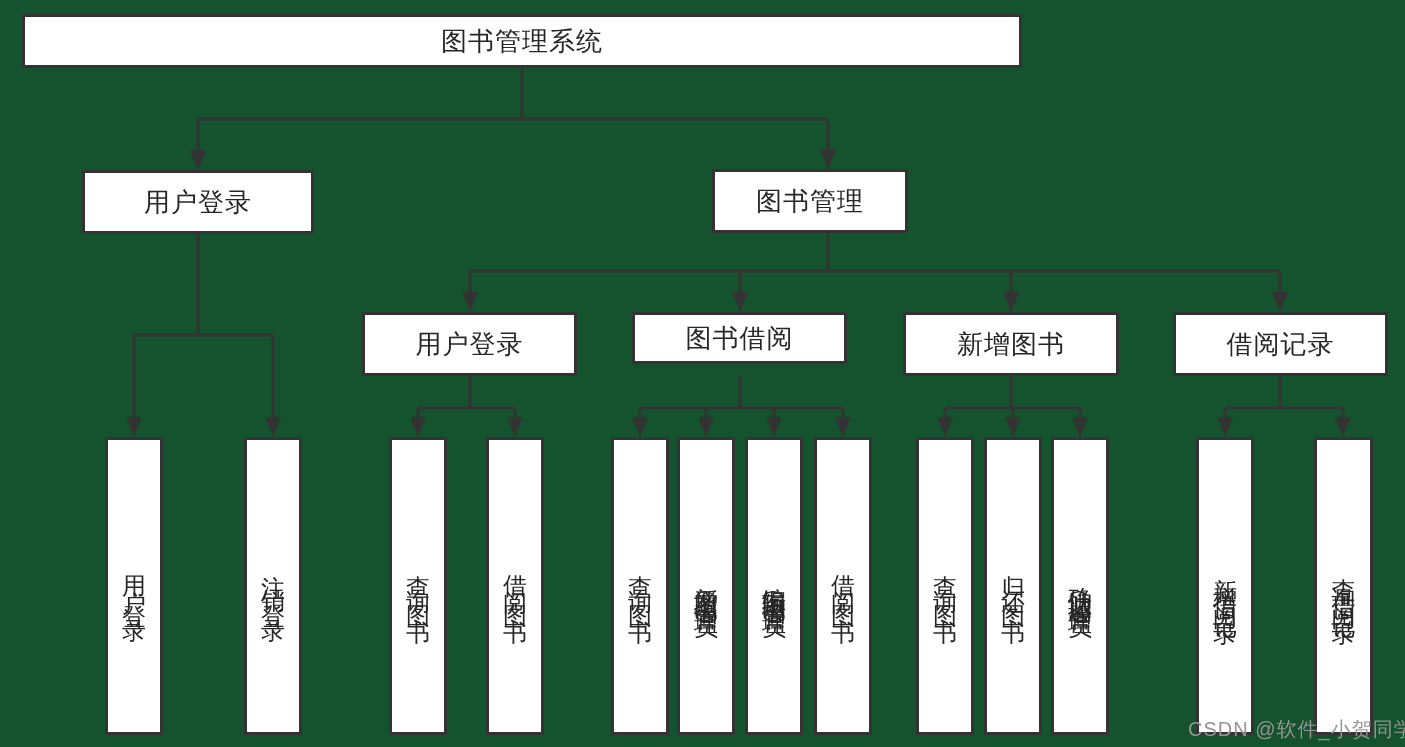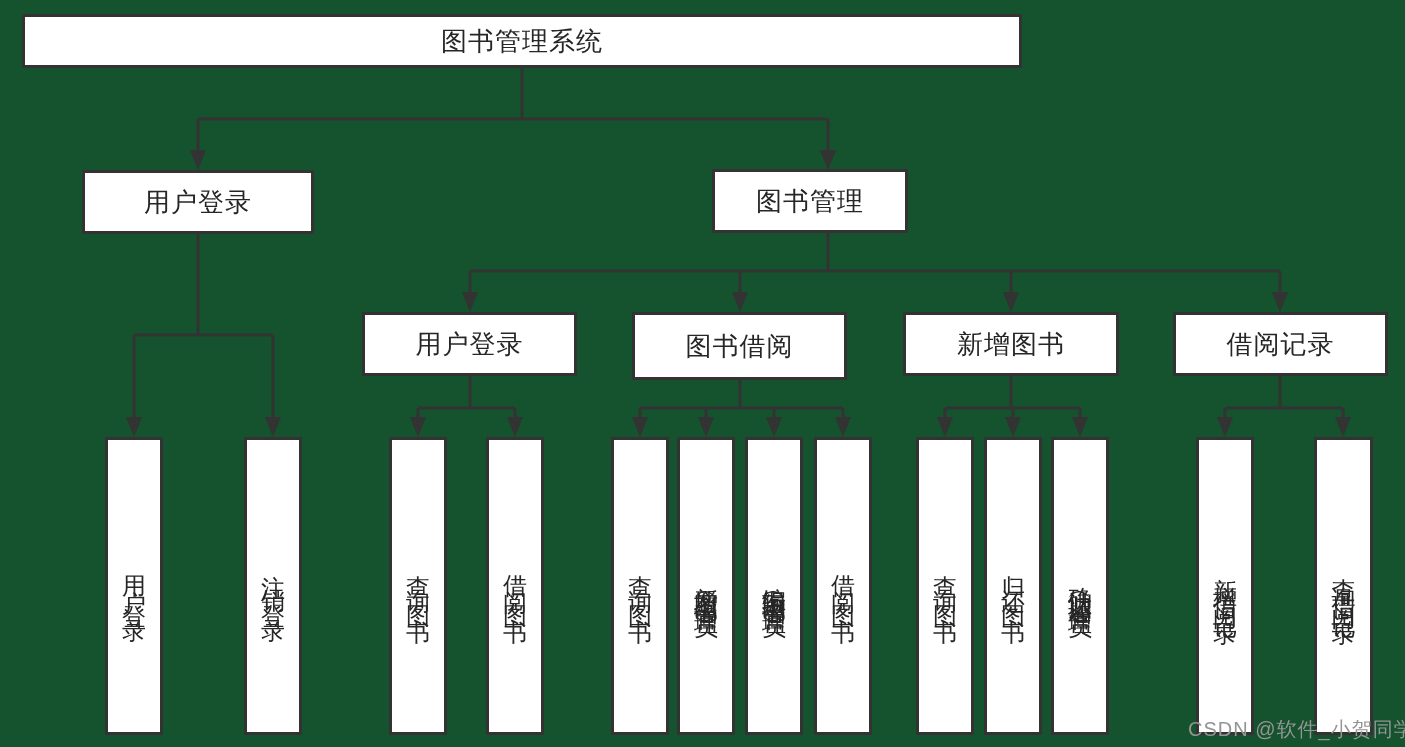--- a/index.html
+++ b/index.html
@@ -115,21 +115,21 @@
   <div class="box" style="left:82px;top:170px;width:232px;height:64px;">
     <span class="hlabel">用户登录</span>
   </div>
   <div class="box" style="left:712px;top:169px;width:196px;height:64px;align-items:center;">
     <span class="hlabel">图书管理</span>
   </div>
 
   <div class="box" style="left:362px;top:312px;width:215px;height:64px;">
     <span class="hlabel">用户登录</span>
   </div>
-  <div class="box" style="left:632px;top:312px;width:215px;height:68px;">
+  <div class="box" style="left:632px;top:312px;width:215px;height:52px;">
     <span class="hlabel">图书借阅</span>
   </div>
   <div class="box" style="left:903px;top:312px;width:216px;height:64px;">
     <span class="hlabel">新增图书</span>
   </div>
   <div class="box" style="left:1173px;top:312px;width:215px;height:64px;">
     <span class="hlabel">借阅记录</span>
   </div>
 
   <div class="box leaf" style="left:105px;top:437px;width:58px;height:298px;">

